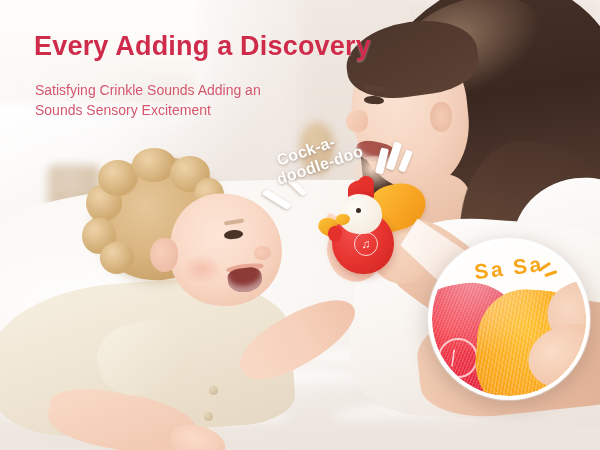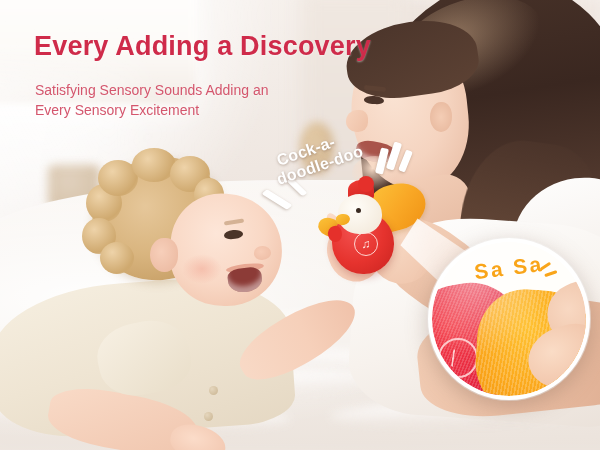--- a/index.html
+++ b/index.html
@@ -585,17 +585,17 @@
       <div class="zc-label">Sa Sa</div>
       <div class="zc-ticks">
           <i></i>
           <i></i>
         </div>
     </div>
   </div>
 
   <div class="headline">Every Adding a Discovery</div>
   <div class="subhead">
-    <div>Satisfying Sensory Sounds Adding an</div>
-    <div>Every Sensory Excitement</div>
+    <div>Satisfying Crinkle Sounds Adding an</div>
+    <div>Sounds Sensory Excitement</div>
   </div>
 
 </div>
 
 </body></html>

